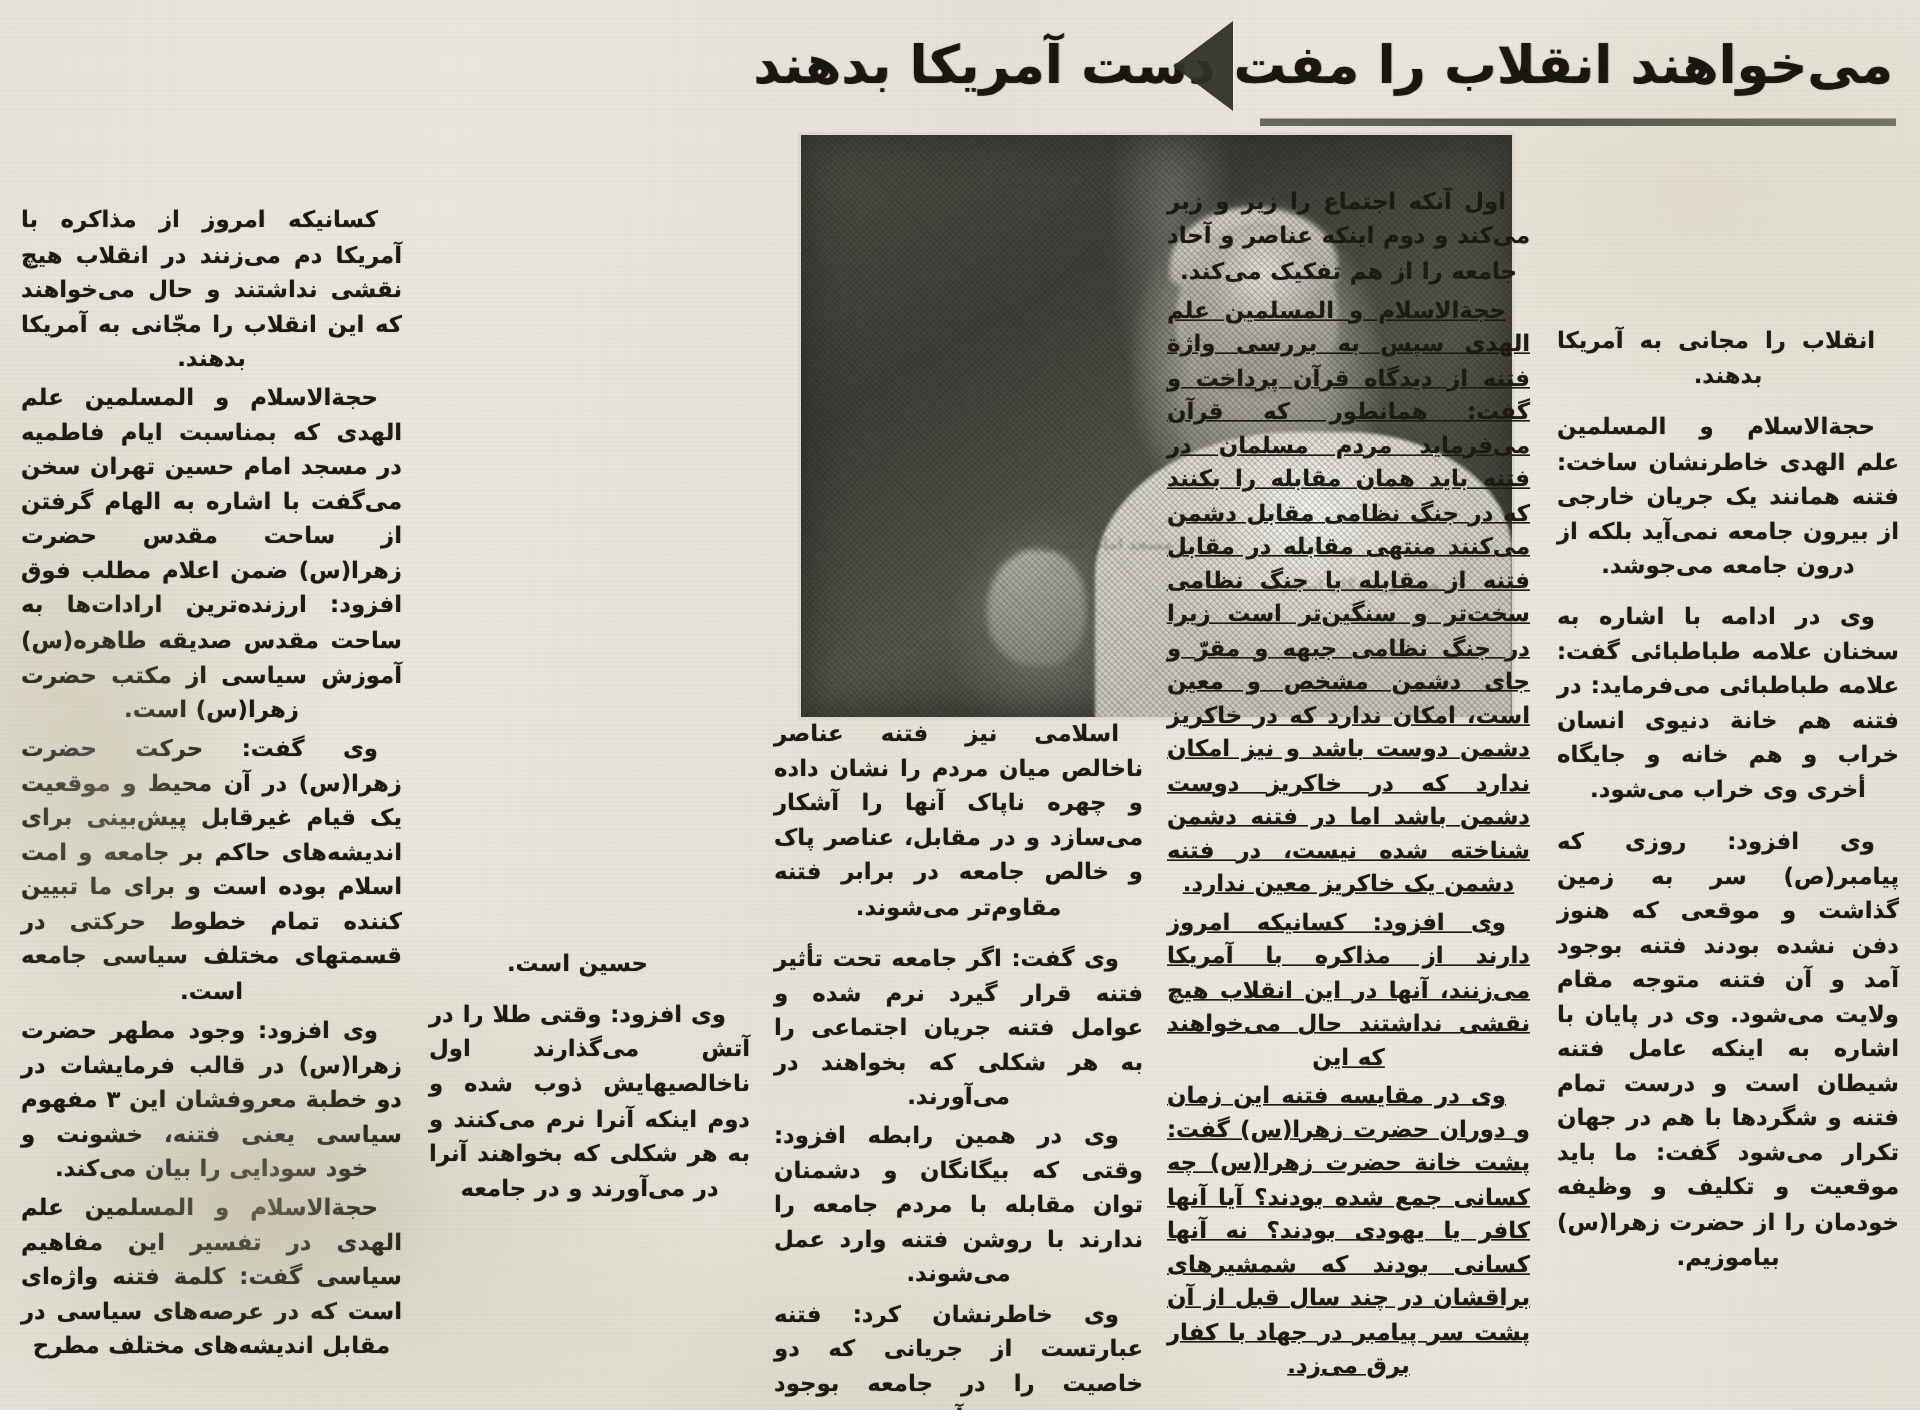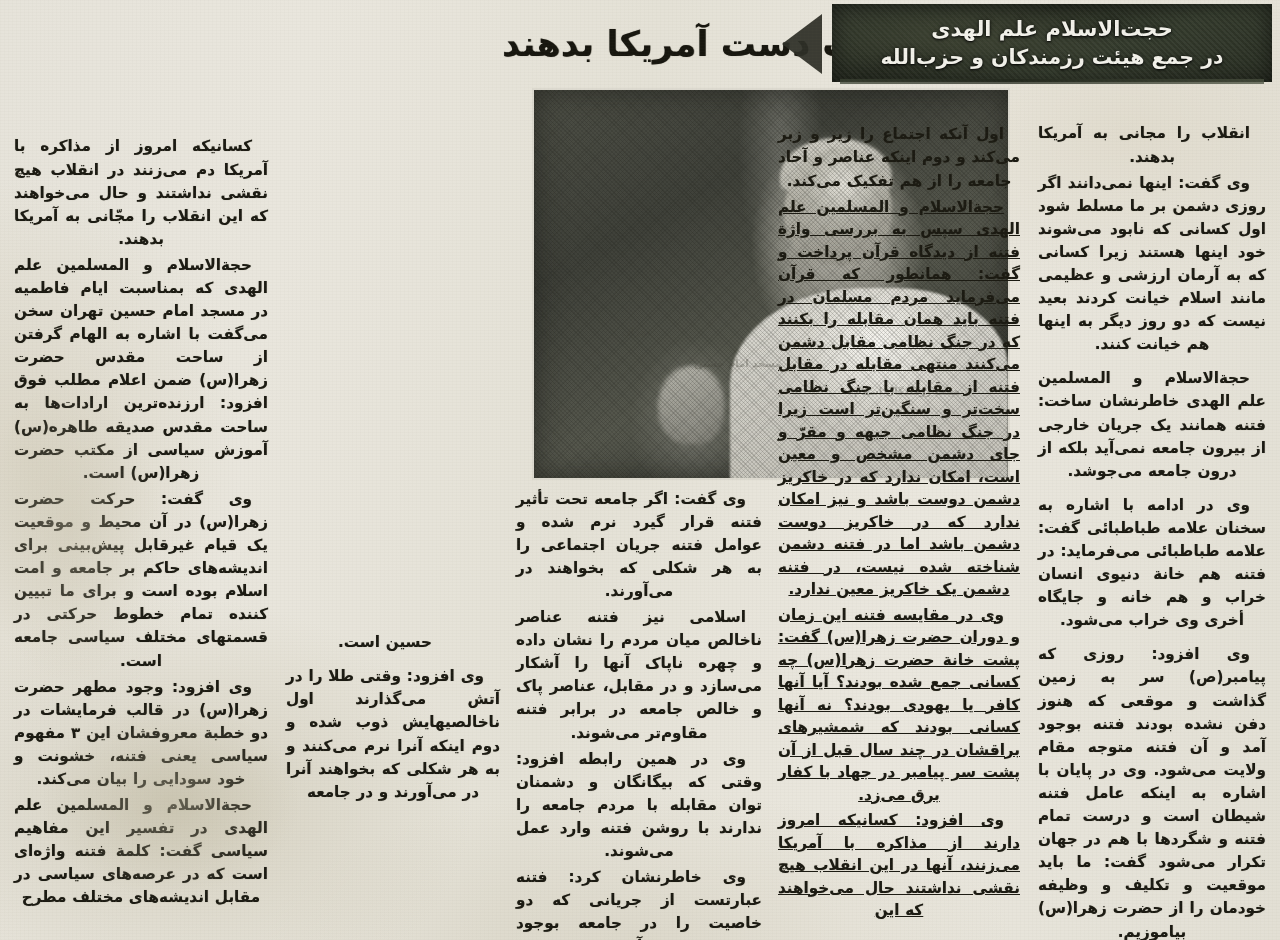--- a/index.html
+++ b/index.html
@@ -191,24 +191,20 @@
 <div class="page">
 
   <div class="masthead">
 
     <div class="headline">
       <div class="headline-text">می‌خواهند انقلاب را مفت دست آمریکا بدهند</div>
     </div>
 
     <div class="arrow-marker"></div>
 
-    <div class="banner">
-      <div class="banner-line l1">حجت‌الاسلام علم الهدی</div>
-      <div class="banner-line l2">در جمع هیئت رزمندکان و حزب‌الله</div>
-    </div>
     <div class="banner-rule"></div>
   </div>
 
   <div class="photo-wrap">
     <div class="photo">
       <div class="fig-turban"></div>
       <div class="fig-head"></div>
       <div class="fig-beard"></div>
       <div class="fig-body"></div>
       <div class="fig-hand"></div>
@@ -230,36 +226,35 @@
     </div>
 
     <div class="col col-2">
       <div class="spacer-photo"></div>
       <p class="para">حسین است.</p>
       <p class="para gap">وی افزود: وقتی طلا را در آتش می‌گذارند اول ناخالصیهایش ذوب شده و دوم اینکه آنرا نرم می‌کنند و به هر شکلی که بخواهند آنرا در می‌آورند و در جامعه</p>
     </div>
 
     <div class="col col-3">
       <div class="spacer-photo"></div>
+      <p class="para">اسلامی نیز فتنه عناصر ناخالص میان مردم را نشان داده و چهره ناپاک آنها را آشکار می‌سازد و در مقابل، عناصر پاک و خالص جامعه در برابر فتنه مقاوم‌تر می‌شوند.</p>
       <p class="para gap">وی گفت: اگر جامعه تحت تأثیر فتنه قرار گیرد نرم شده و عوامل فتنه جریان اجتماعی را به هر شکلی که بخواهند در می‌آورند.</p>
-      <p class="para">اسلامی نیز فتنه عناصر ناخالص میان مردم را نشان داده و چهره ناپاک آنها را آشکار می‌سازد و در مقابل، عناصر پاک و خالص جامعه در برابر فتنه مقاوم‌تر می‌شوند.</p>
       <p class="para">وی در همین رابطه افزود: وقتی که بیگانگان و دشمنان توان مقابله با مردم جامعه را ندارند با روشن فتنه وارد عمل می‌شوند.</p>
       <p class="para">وی خاطرنشان کرد: فتنه عبارتست از جریانی که دو خاصیت را در جامعه بوجود می‌آورد</p>
     </div>
 
     <div class="col col-4">
       <p class="para">اول آنکه اجتماع را زیر و زبر می‌کند و دوم اینکه عناصر و آحاد جامعه را از هم تفکیک می‌کند.</p>
       <p class="para tight">حجة‌الاسلام و المسلمین علم الهدی سپس به بررسی واژة فتنه از دیدگاه قرآن پرداخت و گفت: همانطور که قرآن می‌فرماید مردم مسلمان در فتنه باید همان مقابله را بکنند که در جنگ نظامی مقابل دشمن می‌کنند منتهی مقابله در مقابل فتنه از مقابله با جنگ نظامی سخت‌تر و سنگین‌تر است زیرا در جنگ نظامی جبهه و مقرّ و جای دشمن مشخص و معین است، امکان ندارد که در خاکریز دشمن دوست باشد و نیز امکان ندارد که در خاکریز دوست دشمن باشد اما در فتنه دشمن شناخته شده نیست، در فتنه دشمن یک خاکریز معین ندارد.</p>
+      <p class="para tight">وی افزود: کسانیکه امروز دارند از مذاکره با آمریکا می‌زنند، آنها در این انقلاب هیچ نقشی نداشتند حال می‌خواهند که این</p>
       <p class="para tight">وی در مقایسه فتنه این زمان و دوران حضرت زهرا(س) گفت: پشت خانة حضرت زهرا(س) چه کسانی جمع شده بودند؟ آیا آنها کافر یا یهودی بودند؟ نه آنها کسانی بودند که شمشیرهای براقشان در چند سال قبل از آن پشت سر پیامبر در جهاد با کفار برق می‌زد.</p>
-      <p class="para tight">وی افزود: کسانیکه امروز دارند از مذاکره با آمریکا می‌زنند، آنها در این انقلاب هیچ نقشی نداشتند حال می‌خواهند که این</p>
     </div>
 
     <div class="col col-5">
       <p class="para">انقلاب را مجانی به آمریکا بدهند.</p>
-      <p class="para">وی گفت: اینها نمی‌دانند اگر روزی دشمن بر ما مسلط شود اول کسانی که نابود می‌شوند خود اینها هستند زیرا کسانی که به آرمان ارزشی و عظیمی مانند اسلام خیانت کردند بعید نیست که دو روز دیگر به اینها هم خیانت کنند.</p>
       <p class="para gap">حجة‌الاسلام و المسلمین علم الهدی خاطرنشان ساخت: فتنه همانند یک جریان خارجی از بیرون جامعه نمی‌آید بلکه از درون جامعه می‌جوشد.</p>
       <p class="para gap">وی در ادامه با اشاره به سخنان علامه طباطبائی گفت: علامه طباطبائی می‌فرماید: در فتنه هم خانة دنیوی انسان خراب و هم خانه و جایگاه أخری وی خراب می‌شود.</p>
       <p class="para gap">وی افزود: روزی که پیامبر(ص) سر به زمین گذاشت و موقعی که هنوز دفن نشده بودند فتنه بوجود آمد و آن فتنه متوجه مقام ولایت می‌شود. وی در پایان با اشاره به اینکه عامل فتنه شیطان است و درست تمام فتنه و شگردها با هم در جهان تکرار می‌شود گفت: ما باید موقعیت و تکلیف و وظیفه خودمان را از حضرت زهرا(س) بیاموزیم.</p>
     </div>
 
   </div>
 
   <div class="grain"></div>
   <div class="smudge" style="left:40px;top:700px;width:260px;height:200px;background:radial-gradient(ellipse at center, rgba(190,184,160,.45), rgba(190,184,160,0) 70%);"></div>
   <div class="smudge" style="left:-20px;top:380px;width:180px;height:300px;background:radial-gradient(ellipse at center, rgba(198,192,170,.40), rgba(198,192,170,0) 72%);"></div>

